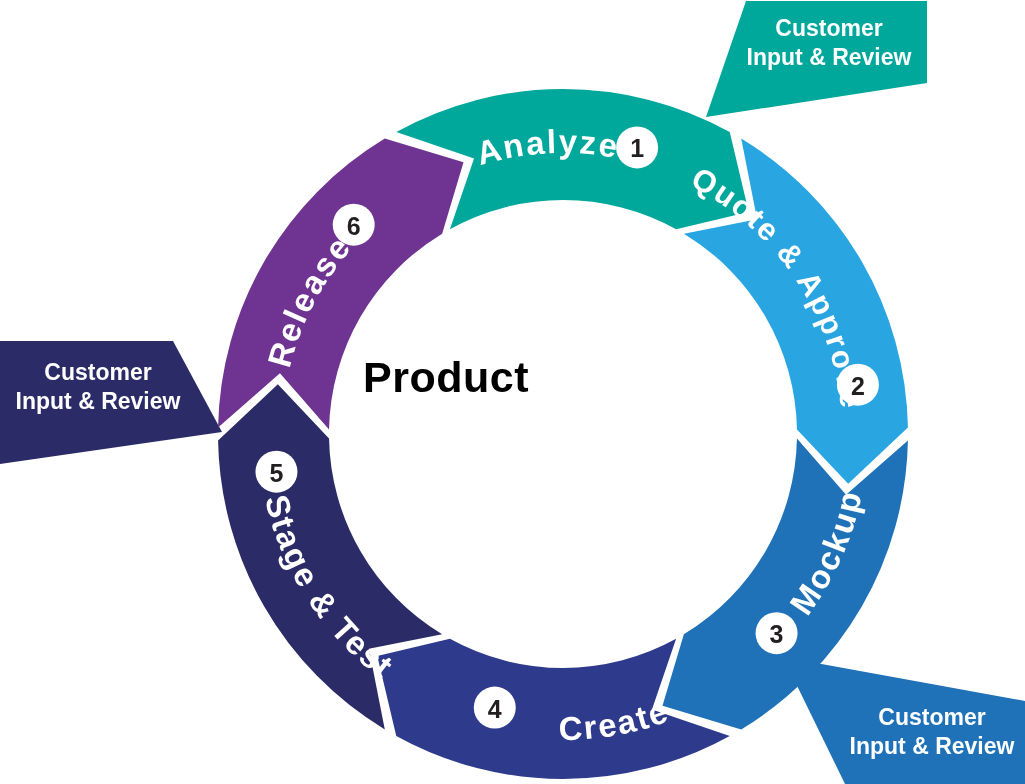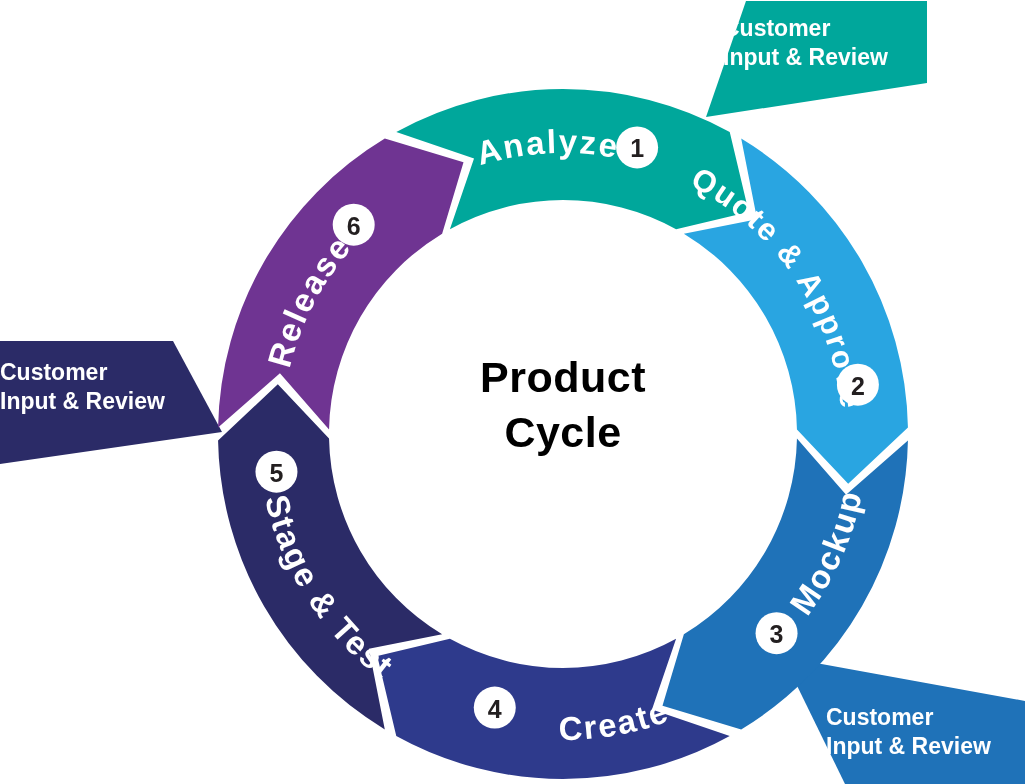--- a/index.html
+++ b/index.html
@@ -10,29 +10,30 @@
     height: 784px;
     background: #ffffff;
     overflow: hidden;
   }
   #diagram-svg { position: absolute; left: 0; top: 0; }
   .center-title {
     position: absolute;
     left: 363px;
     top: 350px;
     width: 400px;
-    text-align: center;
+    text-align: left;
     font-size: 43px;
     line-height: 55px;
     font-weight: bold;
     color: #000000;
     letter-spacing: 0.5px;
   }
   .callout-text {
     position: absolute;
+    text-align: center;
     color: #ffffff;
     font-size: 23px;
     line-height: 29px;
     font-weight: 600;
   }
   .callout-text.topright { left: 723px; top: 14px;  width: 212px; }
   .callout-text.bottomright { left: 826px; top: 703px; width: 212px; }
   .callout-text.left { left: 0px; top: 358px; width: 196px; }
 </style>
 </head>
@@ -85,21 +86,20 @@
       </g>
       <text font-size="33" font-weight="600" letter-spacing="2" text-anchor="middle" fill="#ffffff"><textPath startOffset="50%" href="#label-arc-5" xlink:href="#label-arc-5">Release</textPath></text>
       <g>
         <circle cx="353.70" cy="224.70" r="21" fill="#ffffff"></circle>
         <text x="353.70" y="224.70" dy="1" font-size="25" font-weight="600" text-anchor="middle" dominant-baseline="central" fill="#231f20">6</text>
       </g>
     </svg>
 
   <div class="center-title">
     <div>Product</div>
-    <div>Cycle</div>
   </div>
 
   <div class="callout-text topright">
     <div>Customer</div>
     <div>Input &amp; Review</div>
   </div>
 
   <div class="callout-text bottomright">
     <div>Customer</div>
     <div>Input &amp; Review</div>

